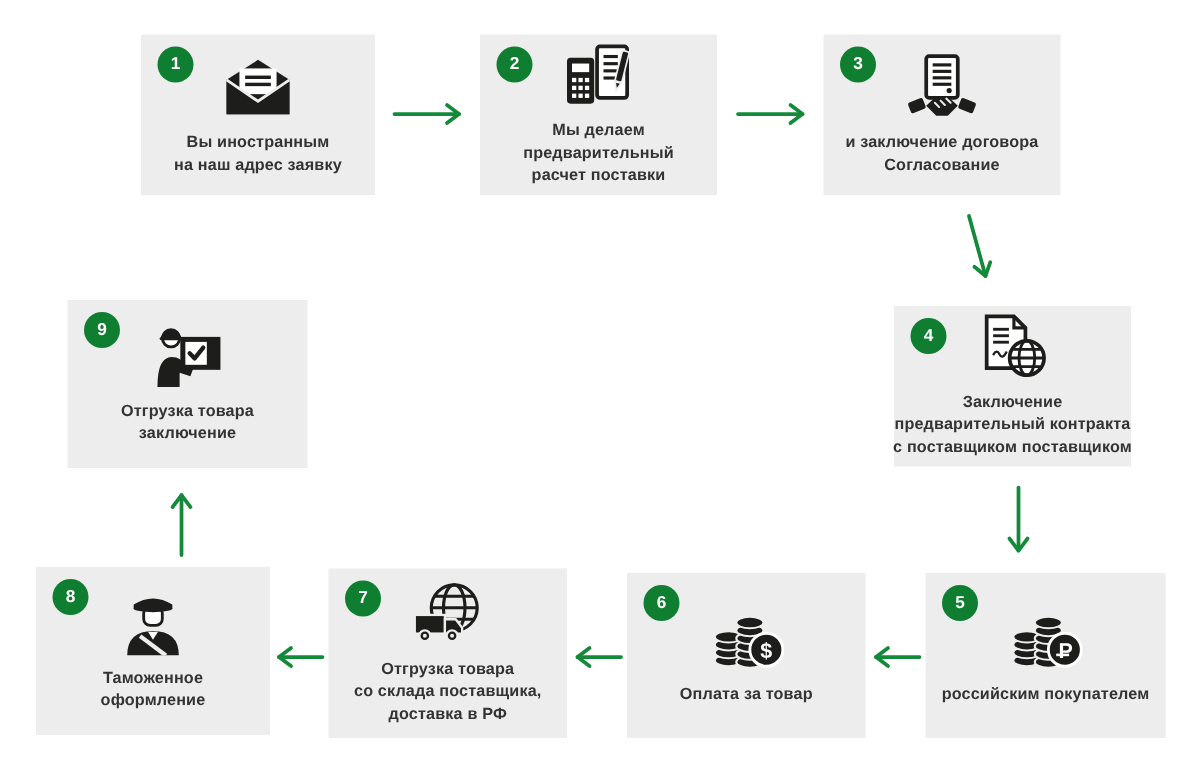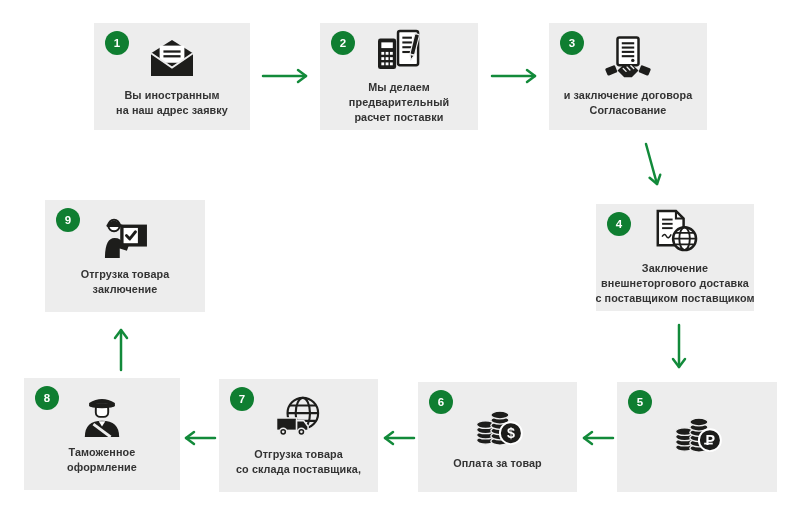--- a/index.html
+++ b/index.html
@@ -161,21 +161,21 @@
         <rect x="10.5" y="14.5" width="11" height="2" fill="#1d1d1b"></rect>
         <rect x="10.5" y="19" width="11" height="2" fill="#1d1d1b"></rect>
         <path d="M10.5,29 q2.5,-4.5 4.5,-0.5 t5,-2" stroke="#1d1d1b" stroke-width="1.6" fill="none"></path>
         <circle cx="34" cy="31" r="12" fill="#ffffff" stroke="#1d1d1b" stroke-width="2.6"></circle>
         <ellipse cx="34" cy="31" rx="5.5" ry="12" fill="none" stroke="#1d1d1b" stroke-width="2"></ellipse>
         <path d="M22.5,31 h23 M24.5,25 h19 M24.5,37 h19" stroke="#1d1d1b" stroke-width="2" fill="none"></path>
       </svg>
     </div>
     <div class="label">
       <span>Заключение</span>
-      <span>внешнеторгового доставка</span>
+      <span>предварительный контракта</span>
       <span>с поставщиком поставщиком</span>
     </div>
   </div>
 
   <div class="step" style="left:617px;top:382px;width:160px;height:110px">
     <div class="badge">
         <span>5</span>
       </div>
     <div class="icon">
       <svg width="50" height="42" viewBox="0 0 52 44">
@@ -190,20 +190,21 @@
             <ellipse cx="28" cy="21.5" rx="9.5" ry="4"></ellipse>
           <ellipse cx="28" cy="16" rx="9.5" ry="4"></ellipse>
             <ellipse cx="28" cy="10.5" rx="9.5" ry="4"></ellipse>
         </g>
         <circle cx="39.5" cy="29.5" r="11.5" fill="#1d1d1b" stroke="#ffffff" stroke-width="2"></circle>
         <text x="40" y="35" text-anchor="middle" font-family="Liberation Sans, sans-serif" font-size="15" font-weight="bold" fill="#ffffff">P</text>
         <rect x="33.5" y="32.2" width="9" height="1.8" fill="#ffffff"></rect>
       </svg>
     </div>
     <div class="label">
+      <span>российским покупателем</span>
     </div>
   </div>
 
   <div class="step" style="left:418px;top:382px;width:159px;height:110px">
     <div class="badge">
         <span>6</span>
       </div>
     <div class="icon">
       <svg width="50" height="42" viewBox="0 0 52 44">
         <g fill="#1d1d1b" stroke="#ededed" stroke-width="1.4">
@@ -242,20 +243,21 @@
         <path d="M22.5,27 h7.5 l4.5,6 v4 h-12 z" fill="#1d1d1b" stroke="#ededed" stroke-width="1.6"></path>
         <circle cx="8.5" cy="38.5" r="3.8" fill="#1d1d1b" stroke="#ededed" stroke-width="1.6"></circle>
         <circle cx="8.5" cy="38.5" r="1.4" fill="#ededed"></circle>
         <circle cx="27.5" cy="38.5" r="3.8" fill="#1d1d1b" stroke="#ededed" stroke-width="1.6"></circle>
         <circle cx="27.5" cy="38.5" r="1.4" fill="#ededed"></circle>
       </svg>
     </div>
     <div class="label">
       <span>Отгрузка товара</span>
       <span>со склада поставщика,</span>
+      <span>доставка в РФ</span>
     </div>
   </div>
 
   <div class="step" style="left:24px;top:378px;width:156px;height:112px">
     <div class="badge">
         <span>8</span>
       </div>
     <div class="icon">
       <svg width="42" height="44" viewBox="0 0 44 46">
         <path d="M4,46 Q4,29 22,29 Q40,29 40,46 Z" fill="#1d1d1b"></path>

